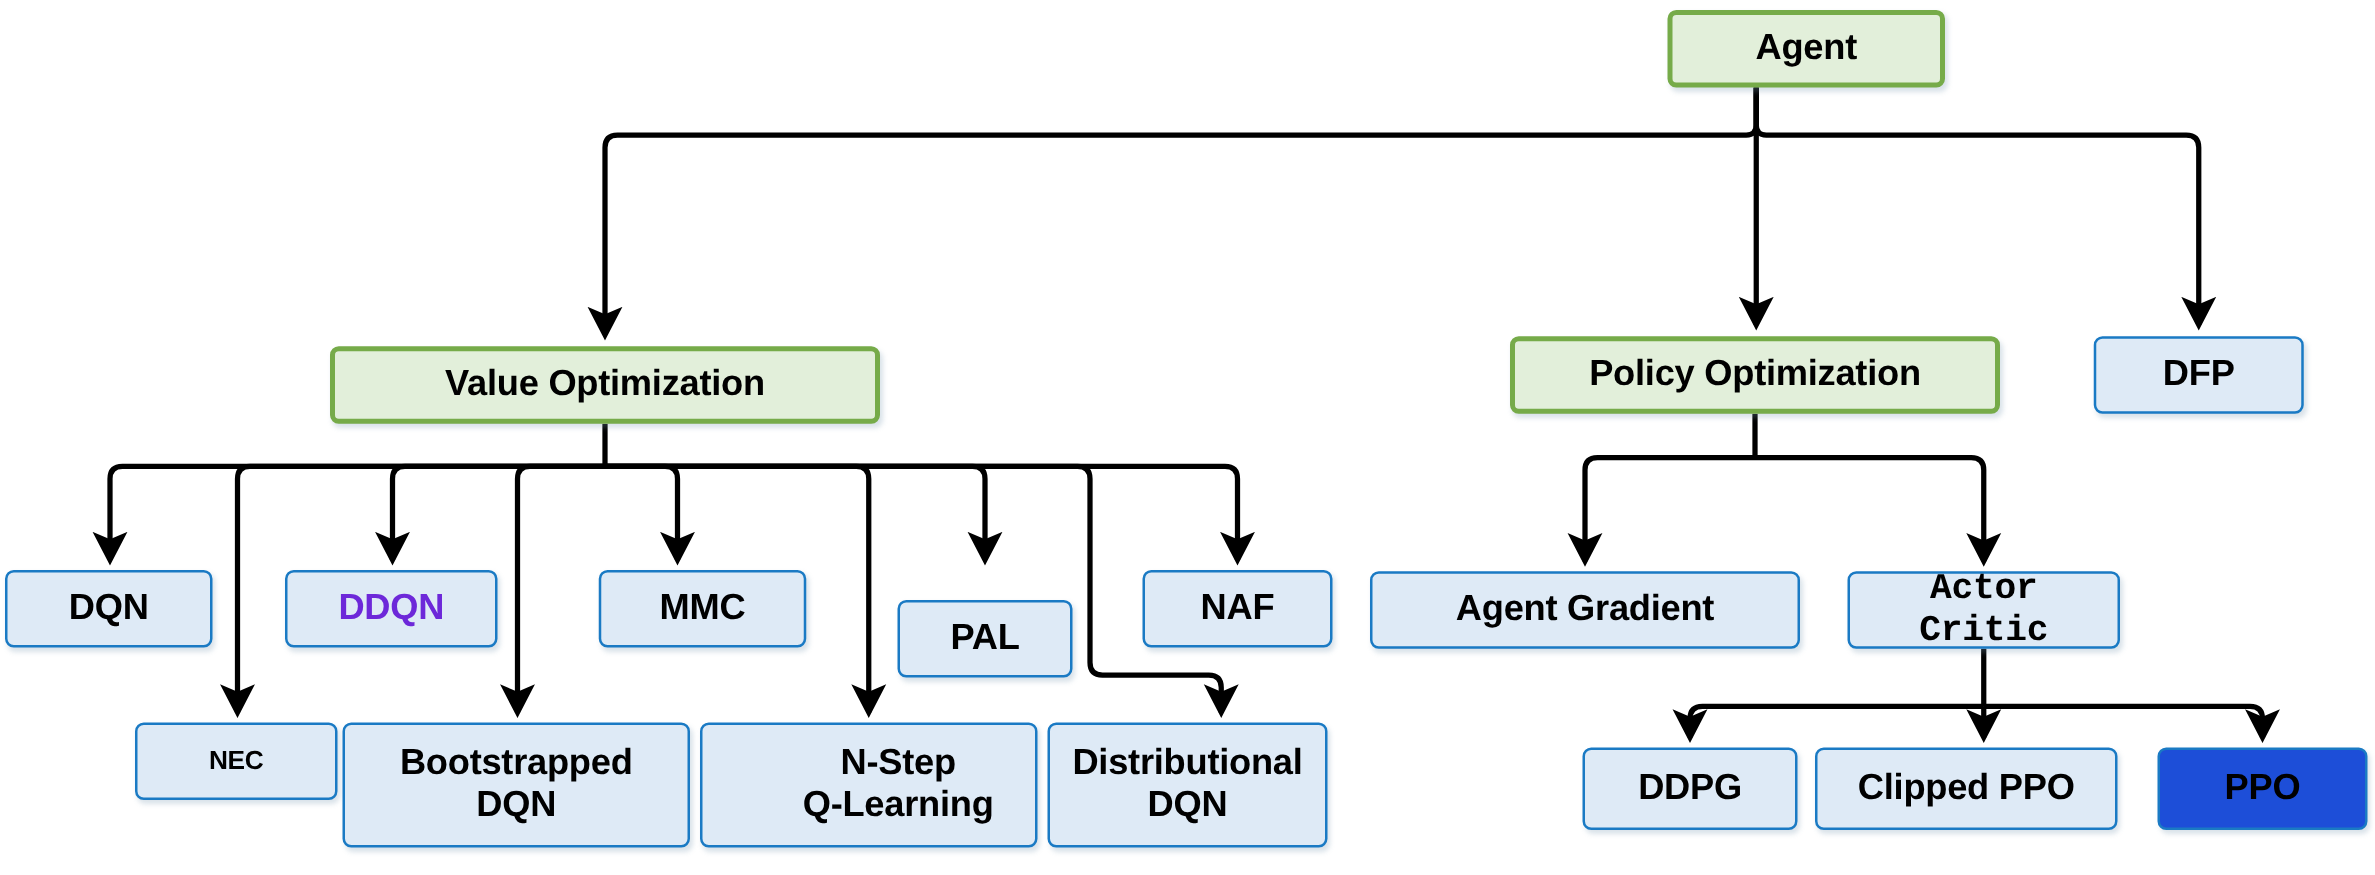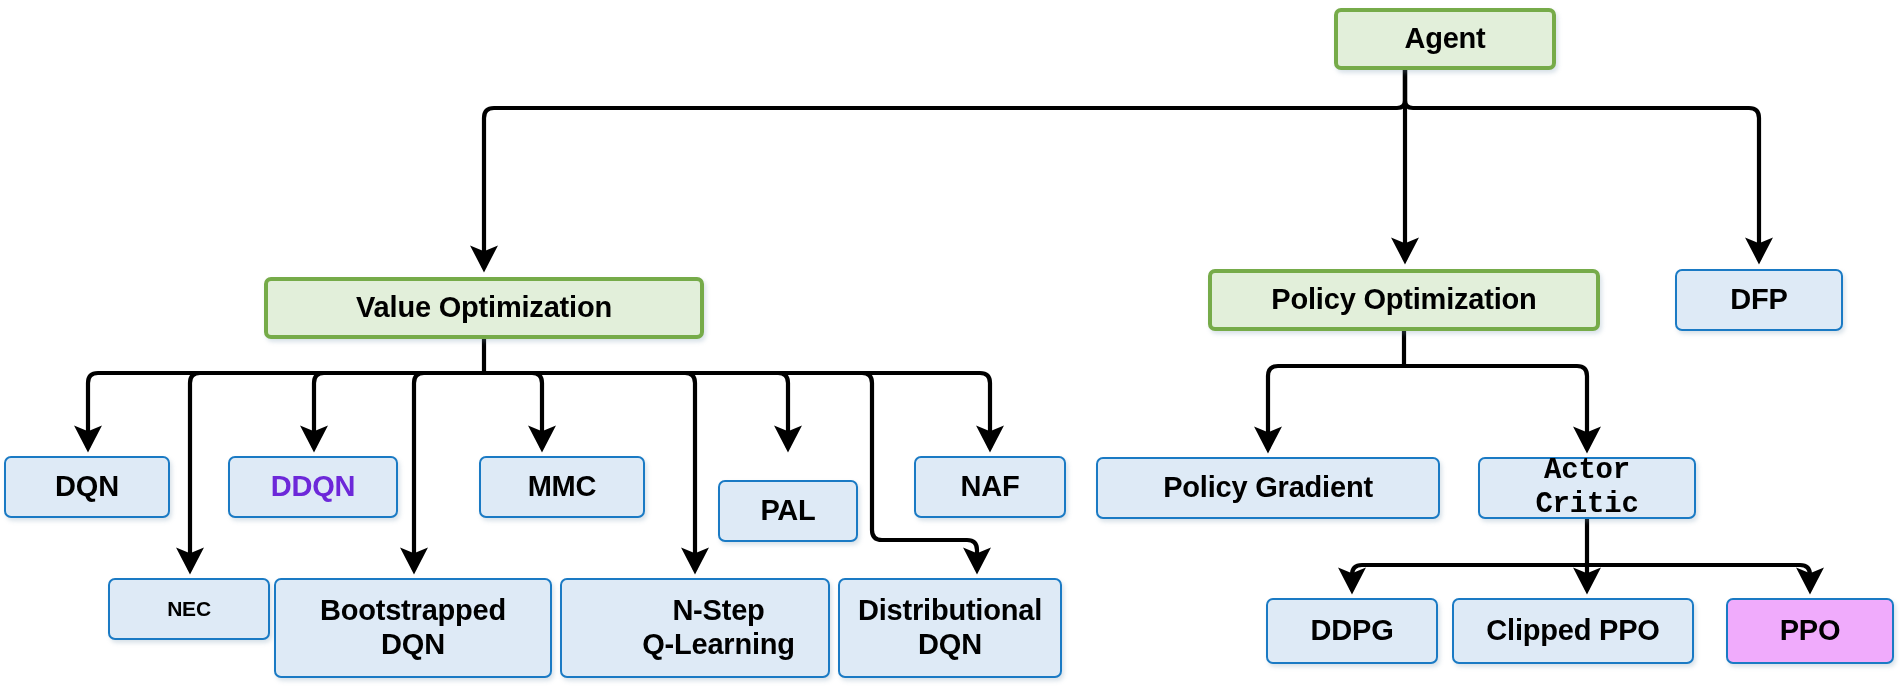--- a/index.html
+++ b/index.html
@@ -133,21 +133,21 @@
   <div class="node blue" id="n-mmc" style="left: 459px; top: 456px; width: 166px; height: 62px; font-size: 29px; color: rgb(0, 0, 0); background: rgb(222, 234, 246); border-color: rgb(26, 122, 196); margin-left: 20px;">
     <span>MMC</span>
   </div>
   <div class="node blue" id="n-pal" style="left: 718px; top: 456px; width: 140px; height: 62px; font-size: 29px; color: rgb(0, 0, 0); background: rgb(222, 234, 246); border-color: rgb(26, 122, 196); margin-top: 24px;">
     <span>PAL</span>
   </div>
   <div class="node blue" id="n-naf" style="left: 914px; top: 456px; width: 152px; height: 62px; font-size: 29px; color: rgb(0, 0, 0); background: rgb(222, 234, 246); border-color: rgb(26, 122, 196);">
     <span>NAF</span>
   </div>
   <div class="node blue" id="n-policy_gradient" style="left: 1096px; top: 457px; width: 344px; height: 62px; font-size: 29px; color: rgb(0, 0, 0); background: rgb(222, 234, 246); border-color: rgb(26, 122, 196);">
-    <span>Policy Gradient</span>
+    <span>Agent Gradient</span>
   </div>
   <div class="node blue" id="n-actor_critic" style="left: 1478px; top: 457px; width: 218px; height: 62px; font-size: 29px; color: rgb(0, 0, 0); background: rgb(222, 234, 246); border-color: rgb(26, 122, 196); font-family: Liberation Mono, monospace;">
     <span>Actor Critic</span>
   </div>
 
   <div class="node blue" id="n-nec" style="left: 108px; top: 578px; width: 162px; height: 62px; font-size: 21px; color: rgb(0, 0, 0); background: rgb(222, 234, 246); border-color: rgb(26, 122, 196); text-align: center;">
     <span>NEC</span>
   </div>
   <div class="node blue" id="n-bootstrapped_dqn" style="left: 274px; top: 578px; width: 278px; height: 100px; font-size: 29px; color: rgb(0, 0, 0); background: rgb(222, 234, 246); border-color: rgb(26, 122, 196);">
     <span>Bootstrapped
@@ -161,17 +161,17 @@
     <span>Distributional
 DQN</span>
   </div>
 
   <div class="node blue" id="n-ddpg" style="left: 1266px; top: 598px; width: 172px; height: 66px; font-size: 29px; color: rgb(0, 0, 0); background: rgb(222, 234, 246); border-color: rgb(26, 122, 196);">
     <span>DDPG</span>
   </div>
   <div class="node blue" id="n-clipped_ppo" style="left: 1452px; top: 598px; width: 242px; height: 66px; font-size: 29px; color: rgb(0, 0, 0); background: rgb(222, 234, 246); border-color: rgb(26, 122, 196);">
     <span>Clipped PPO</span>
   </div>
-  <div class="node blue" id="n-ppo" style="left: 1726px; top: 598px; width: 168px; height: 66px; font-size: 29px; color: rgb(0, 0, 0); background: #f0abfc; border-color: rgb(26, 122, 196);">
+  <div class="node blue" id="n-ppo" style="left: 1726px; top: 598px; width: 168px; height: 66px; font-size: 29px; color: rgb(0, 0, 0); background: #1d4ed8; border-color: rgb(26, 122, 196);">
     <span>PPO</span>
   </div>
 
 </div>
 
 </body></html>

